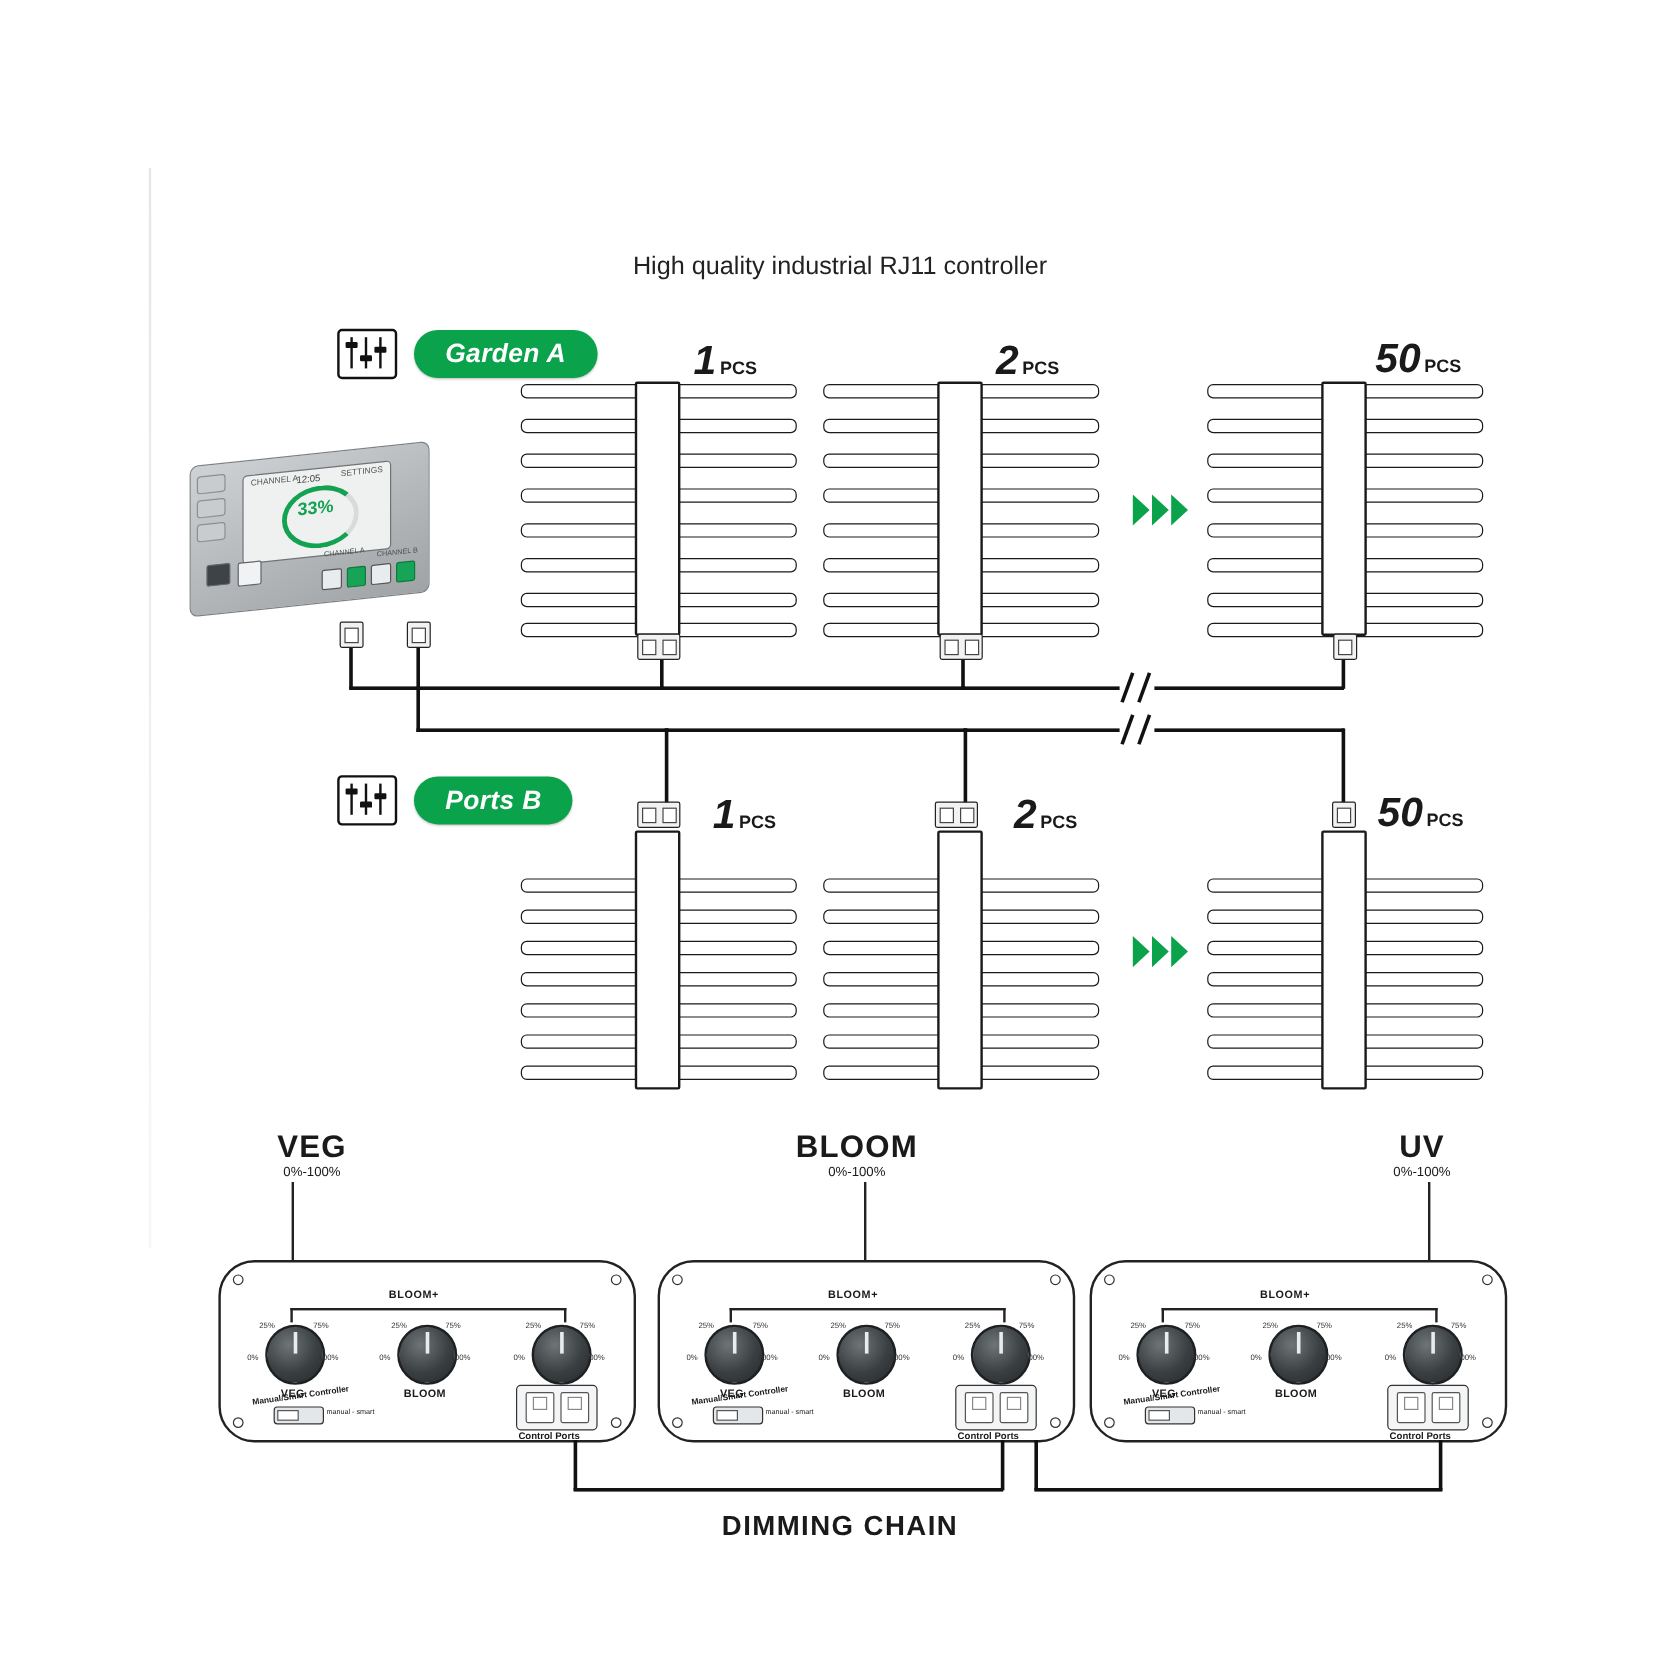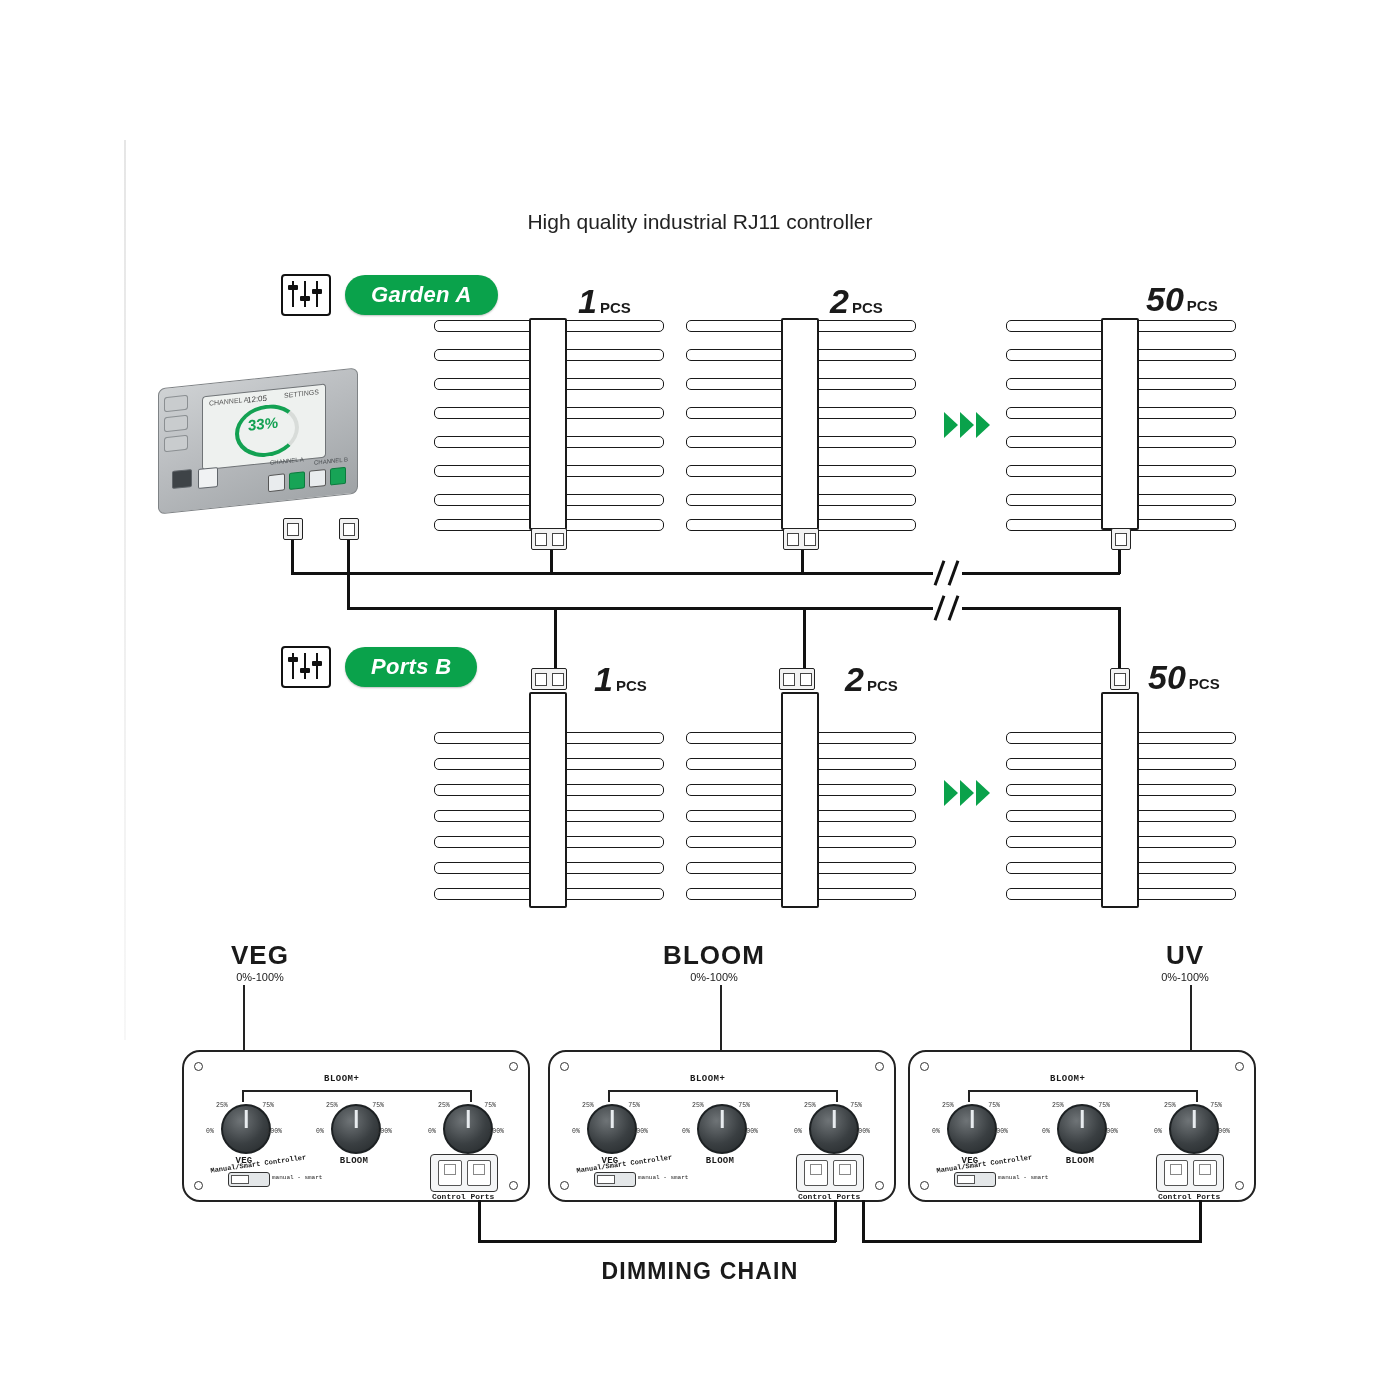--- a/index.html
+++ b/index.html
@@ -135,23 +135,22 @@
     border:1.2px solid #60656a;background:#3e4347;border-radius:2px;transform:skewY(-6deg);
   }
   .ctrl .plugsq2{
     position:absolute;left:40px;top:90px;width:18px;height:18px;
     border:1.2px solid #60656a;background:#f0f2f3;border-radius:2px;transform:skewY(-6deg);
   }
   .ctrl .lbl{position:absolute;font-size:6px;color:#4a4f52;transform:skewY(-6deg);}
 
   
   .driver{
-    position:absolute;width:344px;height:148px;border:2px solid #222;border-radius:18px;
+    position:absolute;width:344px;height:148px;border:2px solid #222;border-radius:30px;
     background:#fff;
-    font-family:Liberation Mono, monospace;
   }
   .driver .screw{
     position:absolute;width:7px;height:7px;border:1.4px solid #333;border-radius:50%;
   }
   .knob{
     position:absolute;width:46px;height:46px;border-radius:50%;
     background:radial-gradient(circle at 38% 32%,#6f7477 0%,#3a3f42 55%,#24282a 100%);
     border:2px solid #1d2123;
   }
   .knob:after{

